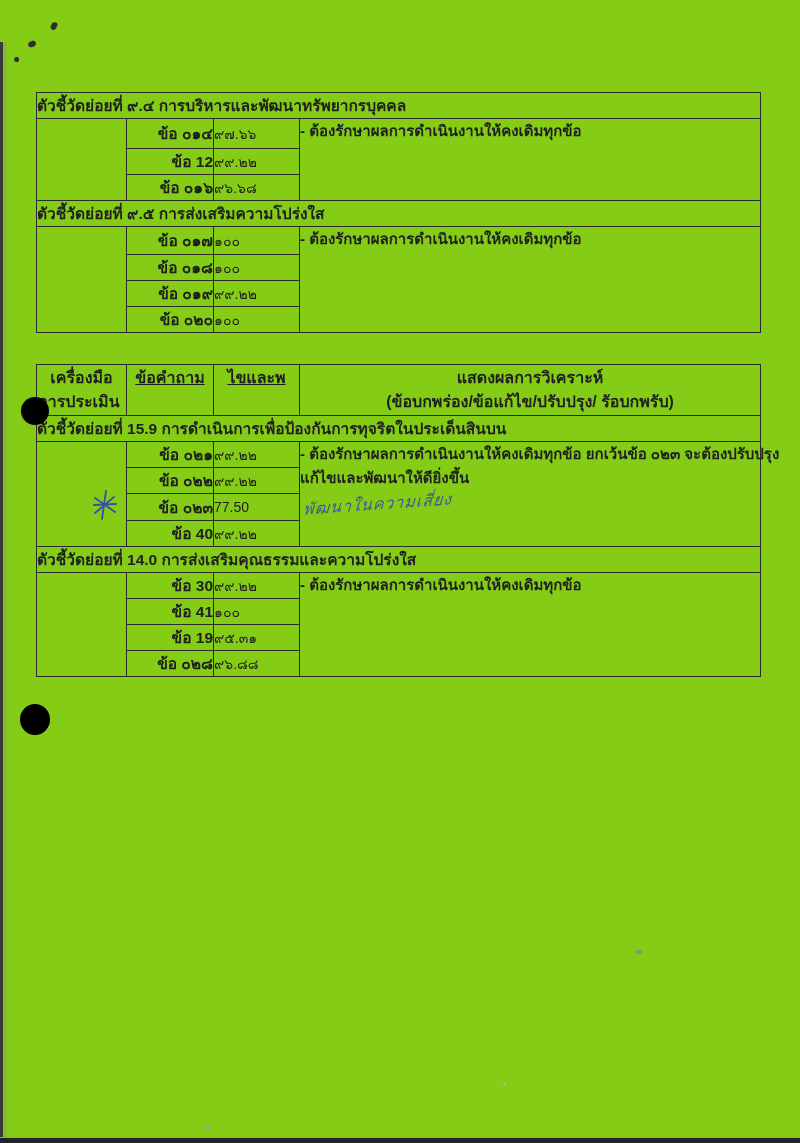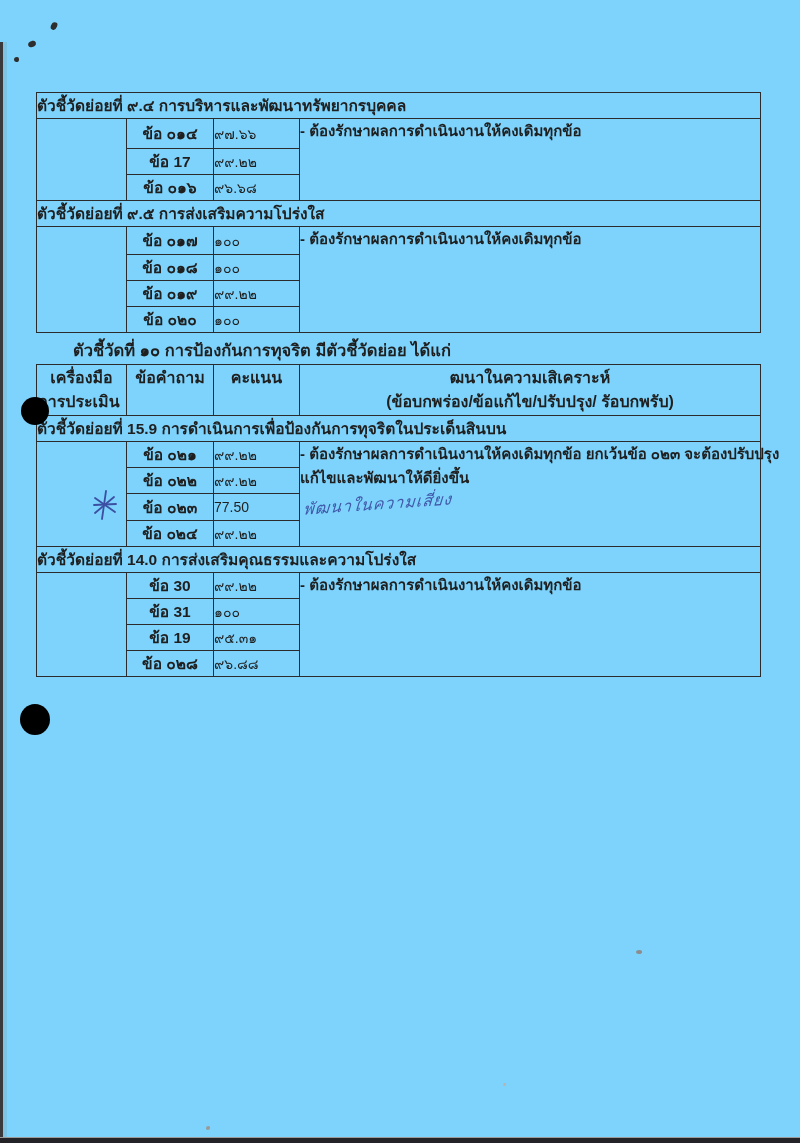--- a/index.html
+++ b/index.html
@@ -1,42 +1,42 @@
 <!DOCTYPE html>
 <html><head>
 <meta charset="utf-8">
 <style>
   html,body{margin:0;padding:0;background:#e8e8e8;}
   .page{
     position:relative;width:800px;height:1143px;margin:0 auto;
-    background:#7dd3fc;overflow:hidden;
+    background:#84cc16;overflow:hidden;
     font-family:"Liberation Sans","DejaVu Sans",sans-serif;color:#1f1f1f;
   }
   
   .edge-left{position:absolute;left:0;top:42px;width:3px;height:1101px;background:#3a3a3c;}
   .edge-left-shade{position:absolute;left:3px;top:42px;width:4px;height:1101px;background:rgba(120,120,120,.18);}
   .edge-bottom{position:absolute;left:0;top:1137px;width:800px;height:6px;background:#232327;border-top:1px solid #9a9a9a;}
   .speck{position:absolute;background:#2e2e2e;border-radius:60% 40% 55% 45%;}
   .punch{position:absolute;background:#000;border-radius:50%;z-index:6;}
   .punch-1{left:21px;top:397px;width:28px;height:28px;}
   .punch-2{left:20px;top:704px;width:30px;height:31px;}
 
   
   .doctable{position:absolute;left:36px;width:724px;border-collapse:collapse;table-layout:fixed;}
   .t1{top:92px;}
   .t2{top:364px;}
   .doctable td,.doctable th{border:1.7px solid #2b2b2b;padding:0;overflow:visible;}
   .sec-title{font-weight:700;font-size:15.5px;text-align:left;padding:1px 4px 0 7px;white-space:nowrap;}
   .blank-cell{background:transparent;}
-  .item-cell{text-align:center;font-weight:600;font-size:15.5px;white-space:nowrap;}
+  .item-cell{text-align:right;font-weight:600;font-size:15.5px;white-space:nowrap;}
   .score-cell{text-align:left;font-weight:400;font-size:14px;white-space:nowrap;}
   .remark-cell{vertical-align:top;text-align:left;font-weight:600;font-size:15px;
     padding:2px 2px 0 8px;line-height:24px;white-space:nowrap;}
   .t2 th{font-weight:700;font-size:16px;}
-  .h-top{vertical-align:top;padding-top:3px;}
+  .h-top{vertical-align:top;padding-top:3px;text-decoration:underline;}
   .h-stack{display:flex;flex-direction:column;justify-content:space-between;height:48px;}
   .h-line{line-height:24px;}
   .h-center{text-align:center;}
   .h-left{text-align:left;padding-left:1px;}
   .heading10{position:absolute;left:73px;top:337px;font-size:16.5px;font-weight:700;white-space:nowrap;}
 
   
   .star-mark{position:absolute;left:93px;top:490px;z-index:7;}
   .handnote{
     position:absolute;left:303px;top:489px;width:220px;z-index:7;
@@ -72,21 +72,21 @@
         <tr style="height:25px">
       <td colspan="4" class="sec-title">ตัวชี้วัดย่อยที่ ๙.๔ การบริหารและพัฒนาทรัพยากรบุคคล</td>
     </tr>
     <tr style="height:30px">
       <td class="blank-cell" rowspan="3"></td>
       <td class="item-cell">ข้อ ๐๑๔</td>
       <td class="score-cell">๙๗.๖๖</td>
       <td class="remark-cell" rowspan="3">- ต้องรักษาผลการดำเนินงานให้คงเดิมทุกข้อ</td>
     </tr>
     <tr style="height:25px">
-      <td class="item-cell">ข้อ 17</td>
+      <td class="item-cell">ข้อ 12</td>
       <td class="score-cell">๙๙.๒๒</td>
     </tr>
     <tr style="height:25px">
       <td class="item-cell">ข้อ ๐๑๖</td>
       <td class="score-cell">๙๖.๖๘</td>
     </tr>
     <tr style="height:26px">
       <td colspan="4" class="sec-title">ตัวชี้วัดย่อยที่ ๙.๕ การส่งเสริมความโปร่งใส</td>
     </tr>
     <tr style="height:28px">
@@ -103,42 +103,41 @@
       <td class="item-cell">ข้อ ๐๑๙</td>
       <td class="score-cell">๙๙.๒๒</td>
     </tr>
     <tr style="height:22px">
       <td class="item-cell">ข้อ ๐๒๐</td>
       <td class="score-cell">๑๐๐</td>
     </tr>
   </tbody>
     </table>
 
-  <div class="heading10">ตัวชี้วัดที่ ๑๐ การป้องกันการทุจริต มีตัวชี้วัดย่อย ได้แก่</div>
 
   <table class="doctable t2">
     <colgroup>
         <col style="width:90px">
         <col style="width:87px">
         <col style="width:86px">
         <col style="width:461px">
       </colgroup>
     <tbody>
         <tr style="height:51px">
       <th>
         <div class="h-stack">
           <div class="h-line h-center">เครื่องมือ</div>
           <div class="h-line h-left">การประเมิน</div>
         </div>
       </th>
       <th class="h-top">ข้อคำถาม</th>
-      <th class="h-top">คะแนน</th>
+      <th class="h-top">ไขและพ</th>
       <th>
         <div class="h-stack">
-          <div class="h-line h-center">ฒนาในความเสิเคราะห์</div>
+          <div class="h-line h-center">แสดงผลการวิเคราะห์</div>
           <div class="h-line h-center">(ข้อบกพร่อง/ข้อแก้ไข/ปรับปรุง/ รัอบกพรับ)</div>
         </div>
       </th>
     </tr>
     <tr style="height:26px">
       <td colspan="4" class="sec-title">ตัวชี้วัดย่อยที่ 15.9 การดำเนินการเพื่อป้องกันการทุจริตในประเด็นสินบน</td>
     </tr>
     <tr style="height:26px">
       <td class="blank-cell" rowspan="4"></td>
       <td class="item-cell">ข้อ ๐๒๑</td>
@@ -150,34 +149,34 @@
     </tr>
     <tr style="height:25px">
       <td class="item-cell">ข้อ ๐๒๒</td>
       <td class="score-cell">๙๙.๒๒</td>
     </tr>
     <tr style="height:27px">
       <td class="item-cell">ข้อ ๐๒๓</td>
       <td class="score-cell">77.50</td>
     </tr>
     <tr style="height:26px">
-      <td class="item-cell">ข้อ ๐๒๔</td>
+      <td class="item-cell">ข้อ 40</td>
       <td class="score-cell">๙๙.๒๒</td>
     </tr>
     <tr style="height:26px">
       <td colspan="4" class="sec-title">ตัวชี้วัดย่อยที่ 14.0  การส่งเสริมคุณธรรมและความโปร่งใส</td>
     </tr>
     <tr style="height:25px">
       <td class="blank-cell" rowspan="4"></td>
       <td class="item-cell">ข้อ 30</td>
       <td class="score-cell">๙๙.๒๒</td>
       <td class="remark-cell" rowspan="4">- ต้องรักษาผลการดำเนินงานให้คงเดิมทุกข้อ</td>
     </tr>
     <tr style="height:25px">
-      <td class="item-cell">ข้อ 31</td>
+      <td class="item-cell">ข้อ 41</td>
       <td class="score-cell">๑๐๐</td>
     </tr>
     <tr style="height:25px">
       <td class="item-cell">ข้อ 19</td>
       <td class="score-cell">๙๕.๓๑</td>
     </tr>
     <tr style="height:26px">
       <td class="item-cell">ข้อ ๐๒๘</td>
       <td class="score-cell">๙๖.๘๘</td>
     </tr>

